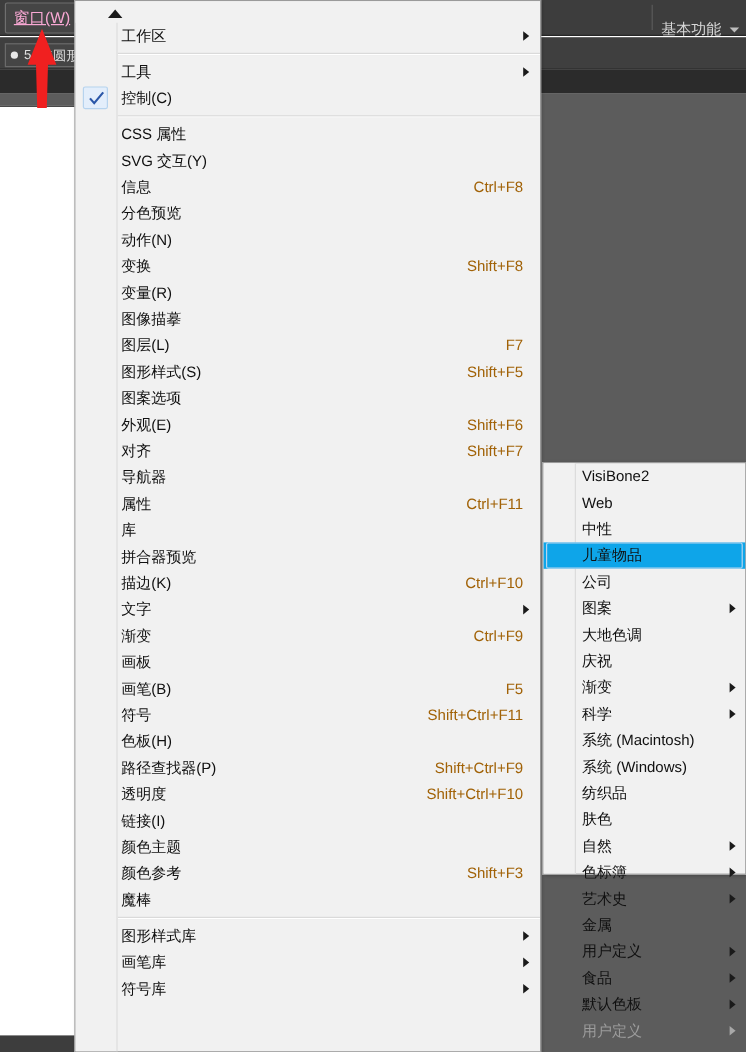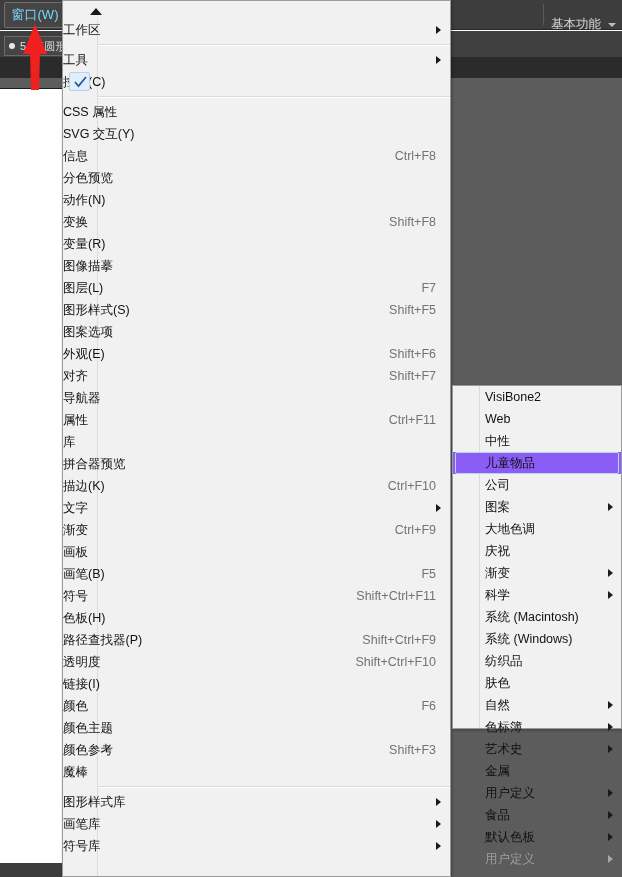--- a/index.html
+++ b/index.html
@@ -52,25 +52,26 @@
   }
 
   
   .menu-button {
     position: absolute; left: 4px; top: 2px;
     width: 62px; height: 26px;
     background: #454545;
     border: 1px solid #6f6f6f;
     border-radius: 2px;
     box-sizing: border-box;
-    color: #7dd3fc;
+    color: #f9a8d4;
     font-size: 13px;
     line-height: 24px;
     text-align: center;
     letter-spacing: 0px;
+    text-decoration: underline;
   }
 
   
   .stroke-widget {
     position: absolute; left: 4px; top: 36px;
     height: 20px;
     display: flex; align-items: center;
     background: #454545;
     border: 1px solid #6a6a6a;
     box-sizing: border-box;
@@ -137,25 +138,25 @@
     width: 0; height: 0;
     border-left: 6px solid transparent;
     border-right: 6px solid transparent;
     border-bottom: 7px solid #1a1a1a;
   }
 
   .mi {
     position: relative;
     height: 22px;
     display: flex; align-items: center;
-    padding-right: 14px;
+    padding-left: 38px; padding-right: 14px;
     white-space: nowrap;
   }
   .mi .label { flex: 1 1 auto; overflow: hidden; }
-  .mi .accel { flex: none; color: #737373; margin-left: 18px; }
+  .mi .accel { flex: none; color: #a16207; margin-left: 18px; }
   .mi .arrow {
     position: absolute; right: 9px; top: 50%; margin-top: -4px;
     width: 0; height: 0;
     border-top: 4px solid transparent;
     border-bottom: 4px solid transparent;
     border-left: 5px solid #1a1a1a;
   }
   .mi.disabled .label, .mi.disabled .accel { color: #9c9c9c; }
   .mi.disabled .arrow { border-left-color: #a8a8a8; }
 
@@ -177,21 +178,21 @@
 
   
   #swatch-menu {
     left: 452px; top: 385px; width: 170px; height: 344px;
   }
   #swatch-menu .gutter { width: 26px; }
   #swatch-menu .mi { padding-left: 32px; padding-right: 12px; height: 22px; }
   #swatch-menu .mi .arrow { right: 8px; }
 
   .mi.hl {
-    background: #8b5cf6;
+    background: #0ea5e9;
   }
   .mi.hl::after {
     content: "";
     position: absolute; left: 2px; right: 2px; top: 0px; bottom: 0px;
     border: 1px solid #b5d6f0;
     border-radius: 2px;
     pointer-events: none;
   }
 </style>
 </head>
@@ -333,24 +334,20 @@
         <span class="accel">Shift+Ctrl+F9</span>
       </div>
       <div class="mi">
         <span class="label">透明度</span>
         <span class="accel">Shift+Ctrl+F10</span>
       </div>
       <div class="mi">
         <span class="label">链接(I)</span>
       </div>
       <div class="mi">
-        <span class="label">颜色</span>
-        <span class="accel">F6</span>
-      </div>
-      <div class="mi">
         <span class="label">颜色主题</span>
       </div>
       <div class="mi">
         <span class="label">颜色参考</span>
         <span class="accel">Shift+F3</span>
       </div>
       <div class="mi">
         <span class="label">魔棒</span>
       </div>
       <div class="sep"></div>

